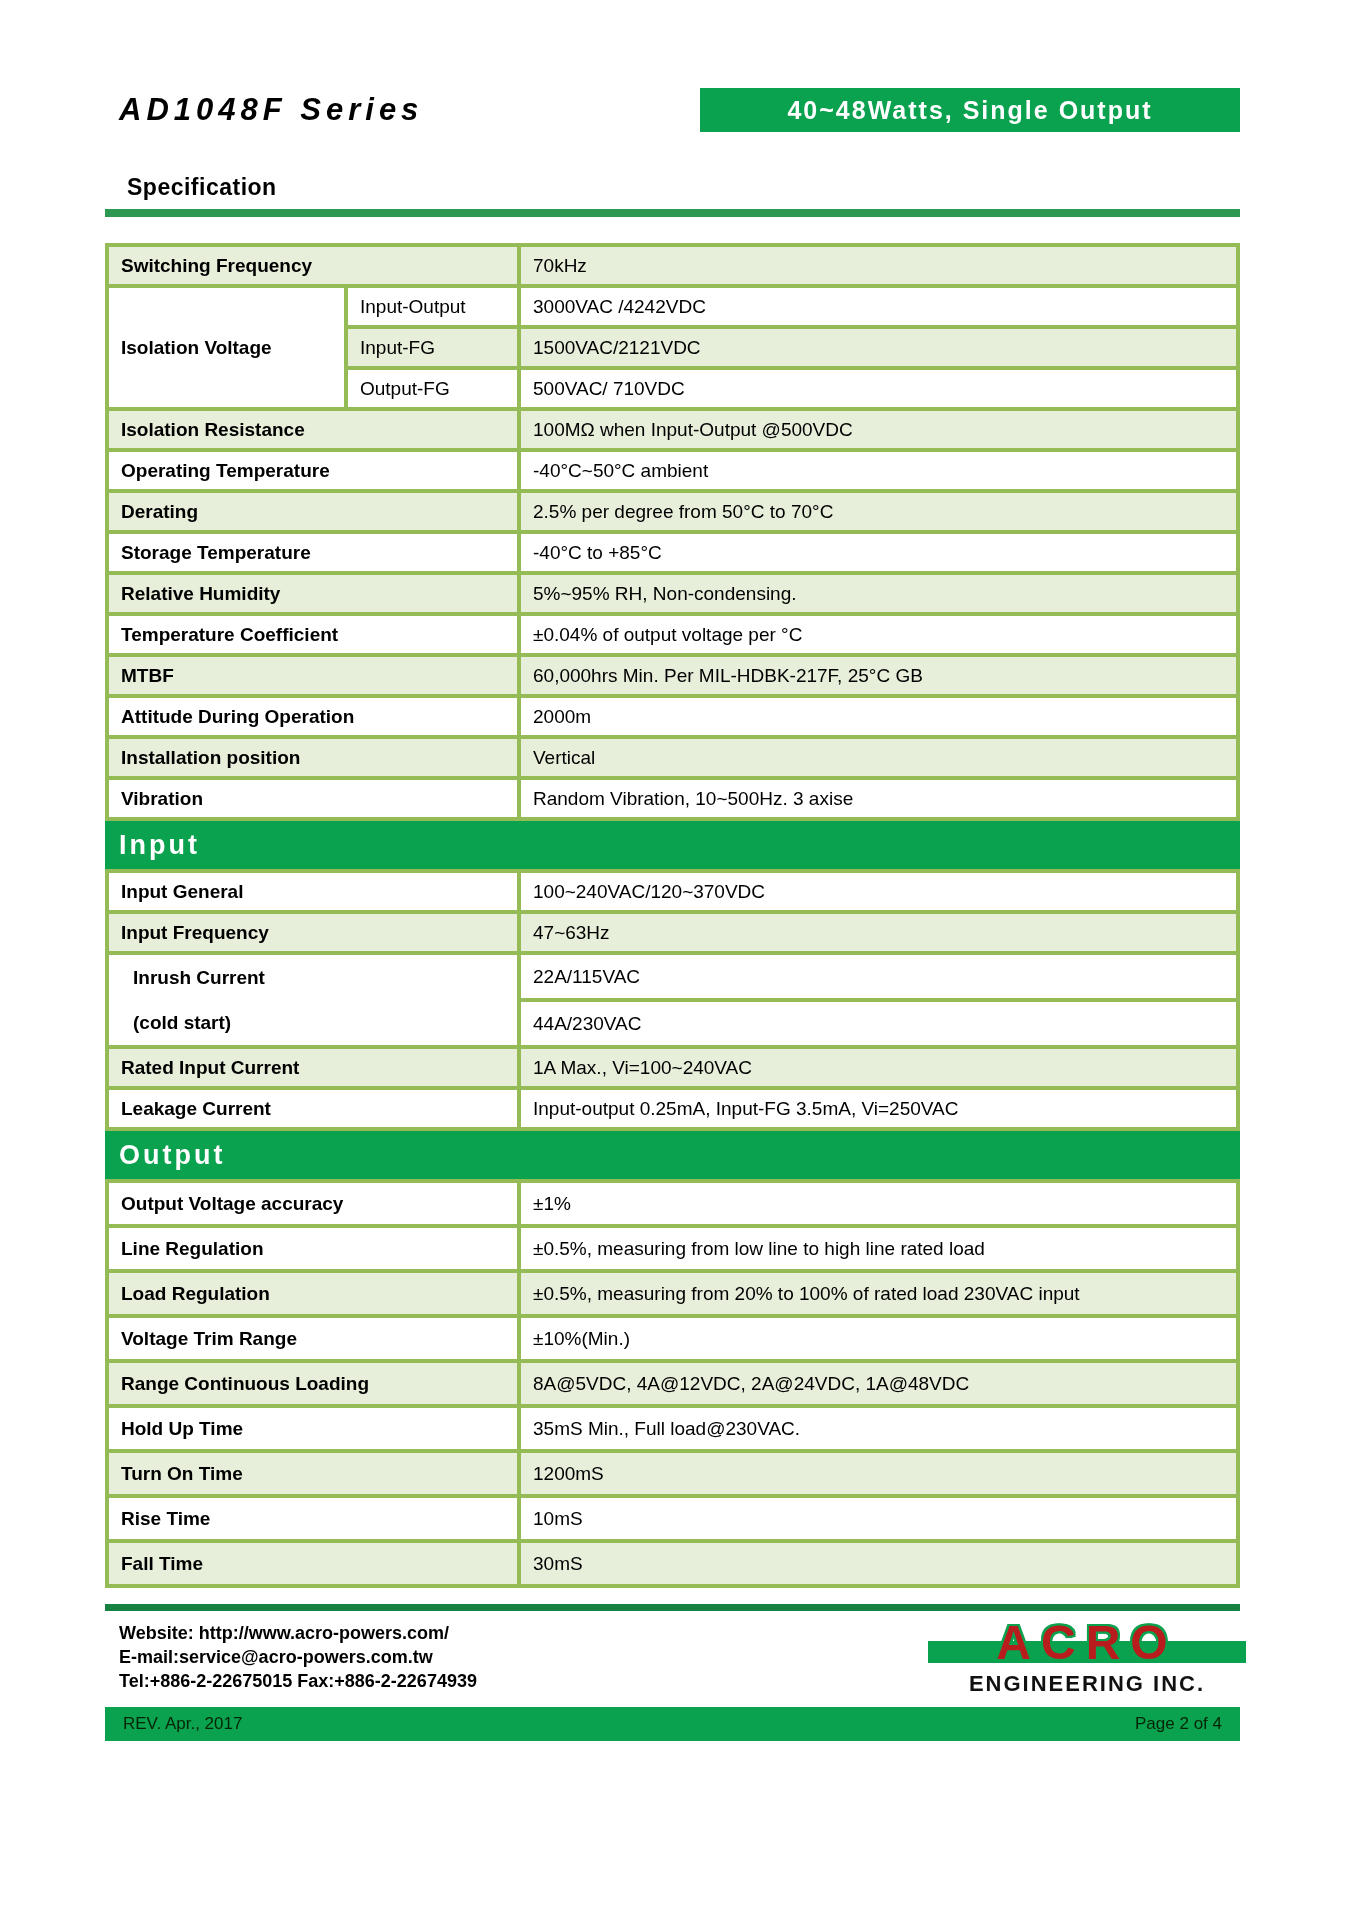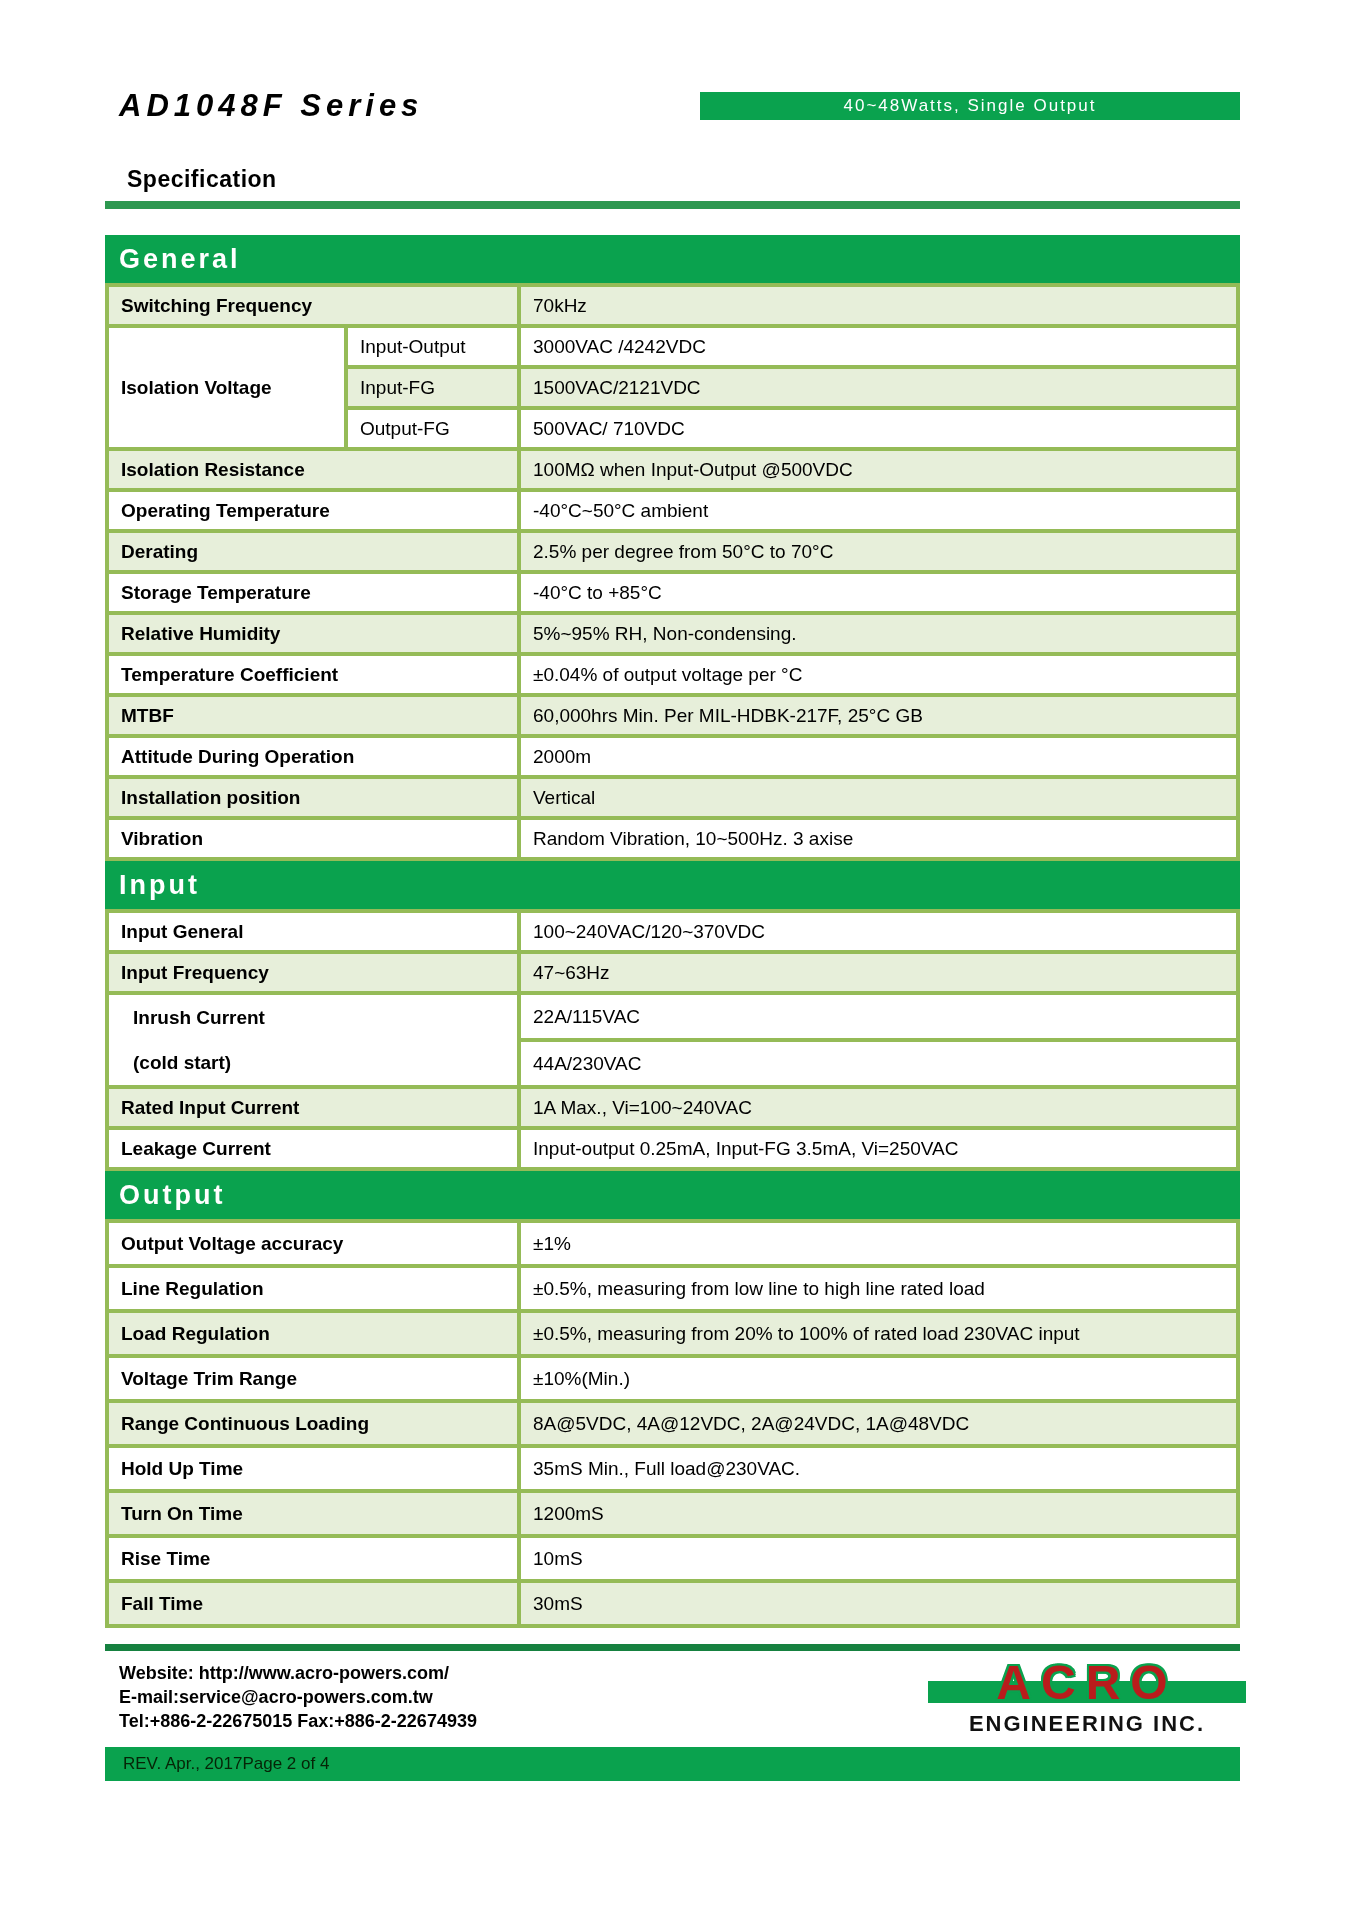--- a/index.html
+++ b/index.html
@@ -11,22 +11,22 @@
   }
   html,body{margin:0;padding:0;background:#fff;}
   .page{
     width:1358px;height:1919px;position:relative;background:#fff;
     font-family:"Liberation Sans",sans-serif;color:#000;overflow:hidden;
   }
   .inner{margin-left:105px;margin-right:118px;}
   
   .topbar{display:flex;align-items:center;justify-content:space-between;padding-top:88px;}
   .title{margin:0 0 0 14px;font-size:31px;font-weight:bold;font-style:italic;letter-spacing:5px;}
-  .badge{width:540px;height:28px;background:var(--green);color:#fff;font-size:17px;
-         letter-spacing:2px;display:flex;align-items:center;justify-content:center;}
+  .badge{width:540px;height:44px;background:var(--green);color:#fff;font-size:25px;
+         letter-spacing:2px;display:flex;align-items:center;justify-content:center;font-weight:bold;}
   
   .spec-h2{margin:42px 0 0 22px;font-size:23px;font-weight:bold;letter-spacing:0.5px;}
   .spec-rule{margin-top:8px;height:8px;background:var(--rule-spec);}
   .content{margin-top:26px;}
   
   .section-band{height:48px;background:var(--green);color:#fff;display:flex;align-items:center;
                 font-size:27px;font-weight:bold;letter-spacing:3px;padding-left:14px;box-sizing:border-box;}
   
   table.spec{width:100%;border-collapse:collapse;table-layout:fixed;padding-left:28px;}
   table.spec td{border:4px solid var(--grid);height:37px;padding:0 6px 0 12px;
@@ -45,39 +45,38 @@
   .logo{position:absolute;right:-6px;top:-4px;width:318px;text-align:center;}
   .logo .band{position:absolute;left:0;right:0;top:24px;height:22px;background:var(--green);}
   .logo .acro{position:relative;font-size:48px;line-height:52px;font-weight:bold;letter-spacing:10px;
               color:#b91c1c;
               text-shadow:-2px -2px 0 var(--green),2px -2px 0 var(--green),
                           -2px 2px 0 var(--green),2px 2px 0 var(--green),
                           -2px 0 0 var(--green),2px 0 0 var(--green),
                           0 -2px 0 var(--green),0 2px 0 var(--green);}
   .logo .sub{font-size:22px;font-weight:bold;letter-spacing:2px;color:#111;margin-top:2px;}
   .bottombar{margin-top:4px;height:34px;background:var(--green);display:flex;align-items:center;
-             padding:0 18px;box-sizing:border-box;font-size:17px;color:#062406;}
+             justify-content:space-between;padding:0 18px;box-sizing:border-box;font-size:17px;color:#062406;}
 </style>
 </head>
 <body>
 
 <div class="page">
   <div class="inner">
 
     <div class="topbar">
       <h1 class="title">AD1048F Series</h1>
       <div class="badge">40~48Watts, Single Output</div>
     </div>
 
     <h2 class="spec-h2">Specification</h2>
     <div class="spec-rule"></div>
 
     <div class="content">
 
-      <div class="section-band">General</div>
       <table class="spec">
         <colgroup>
             <col style="width:239px">
             <col style="width:173px">
             <col>
           </colgroup>
         <tbody>
             <tr class="shade">
           <td class="lbl" colspan="2">Switching Frequency</td>
           <td class="val">70kHz</td>

